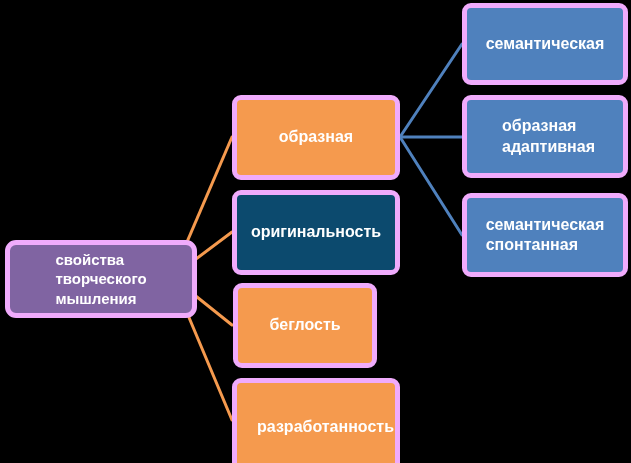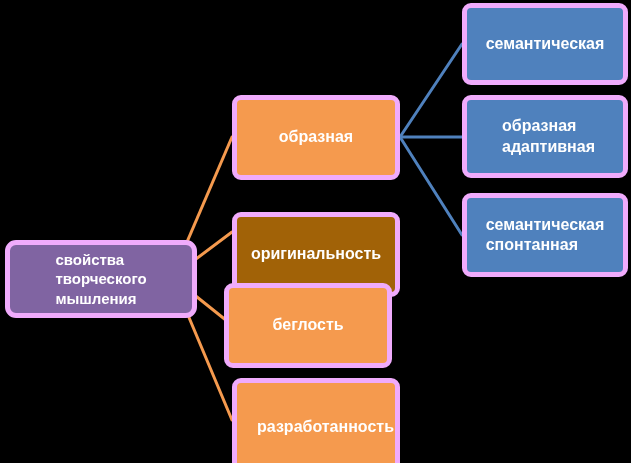--- a/index.html
+++ b/index.html
@@ -80,24 +80,24 @@
 
   <div class="node node-root" id="root-node" style="left: 5px; top: 240px; width: 192px; height: 78px; background: rgb(128, 100, 162);">
     <span class="node-label">свойства
 творческого
 мышления</span>
   </div>
 
   <div class="node node-branch" id="branch-0" style="left: 232px; top: 95px; width: 168px; height: 85px; background: rgb(245, 154, 78);">
     <span class="node-label">образная</span>
   </div>
-  <div class="node node-branch" id="branch-1" style="left: 232px; top: 190px; width: 168px; height: 85px; background: #a16207; margin-top: 22px;">
+  <div class="node node-branch" id="branch-1" style="left: 232px; top: 190px; width: 168px; height: 85px; background: #0c4a6e;">
     <span class="node-label">оригинальность</span>
   </div>
-  <div class="node node-branch" id="branch-2" style="left: 224px; top: 283px; width: 168px; height: 85px; background: rgb(245, 154, 78);">
+  <div class="node node-branch" id="branch-2" style="left: 233px; top: 283px; width: 144px; height: 85px; background: rgb(245, 154, 78);">
     <span class="node-label">беглость</span>
   </div>
   <div class="node node-branch" id="branch-3" style="left: 232px; top: 378px; width: 168px; height: 99px; background: rgb(245, 154, 78); padding-left: 19px;">
     <span class="node-label">разработанность</span>
   </div>
 
   <div class="node node-leaf" id="leaf-0" style="left: 462px; top: 3px; width: 166px; height: 82px; background: rgb(79, 129, 189);">
     <span class="node-label">семантическая</span>
   </div>
   <div class="node node-leaf" id="leaf-1" style="left: 462px; top: 95px; width: 166px; height: 83px; background: rgb(79, 129, 189); padding-left: 7px;">

